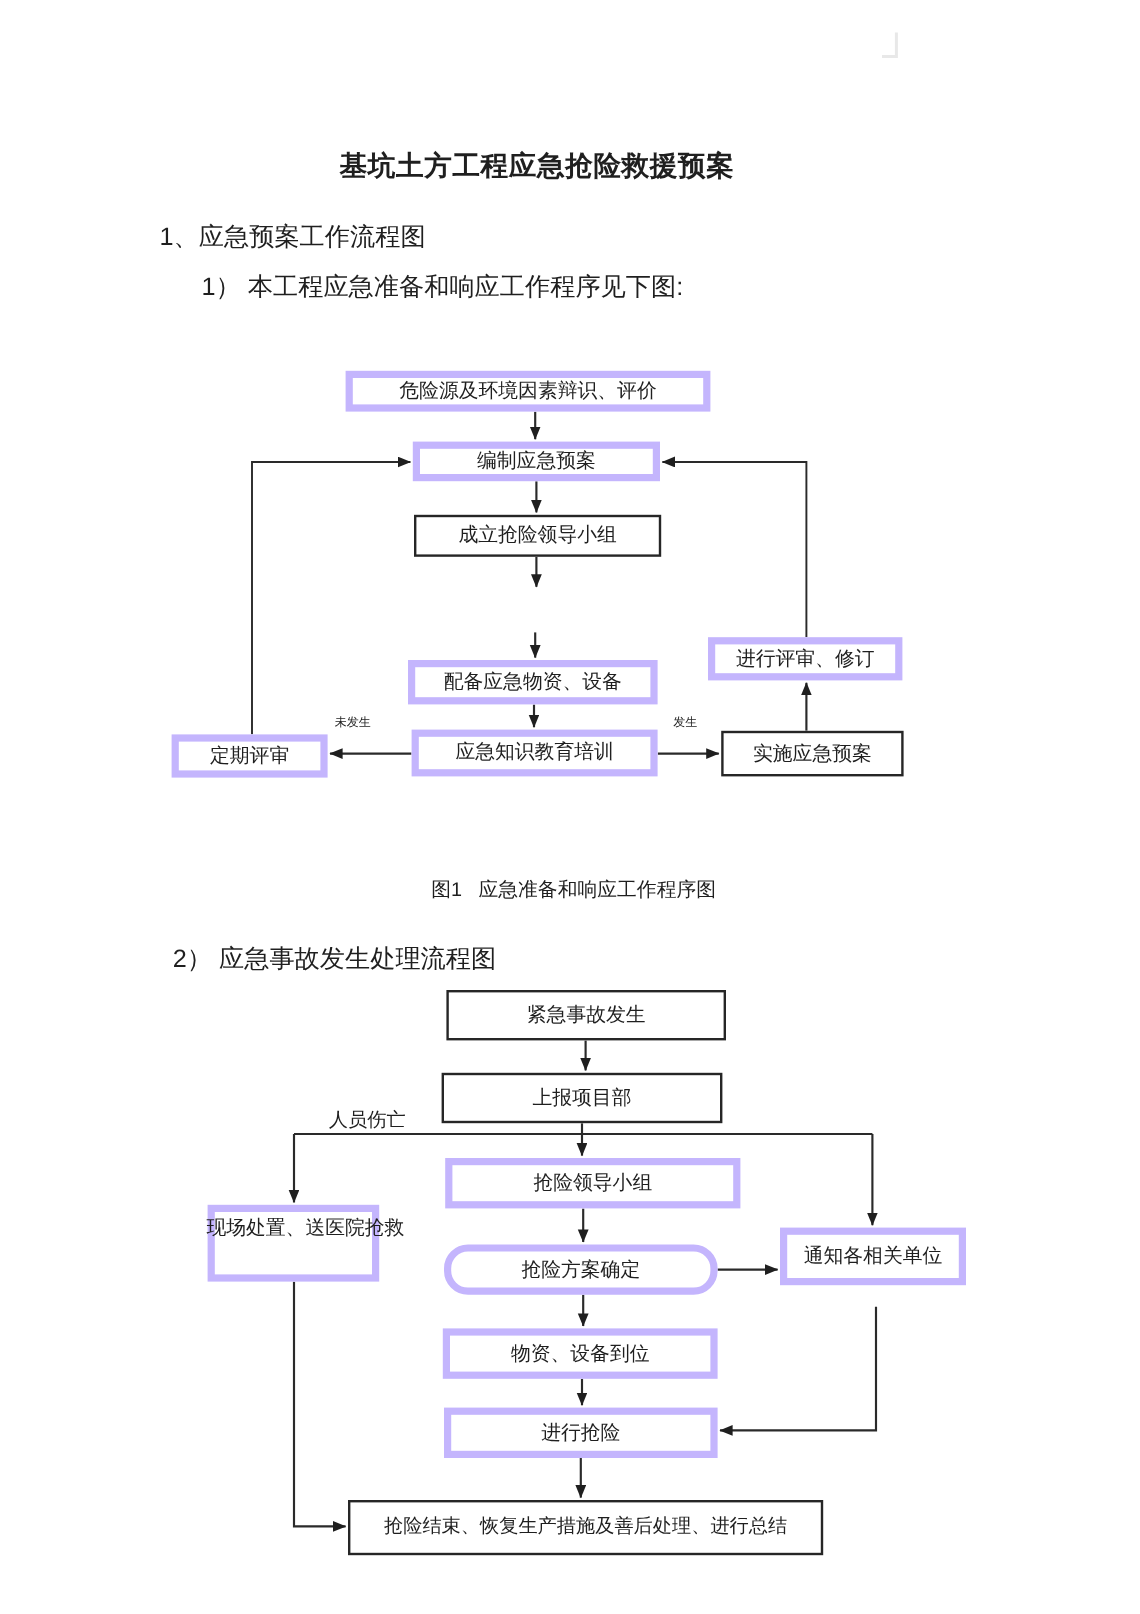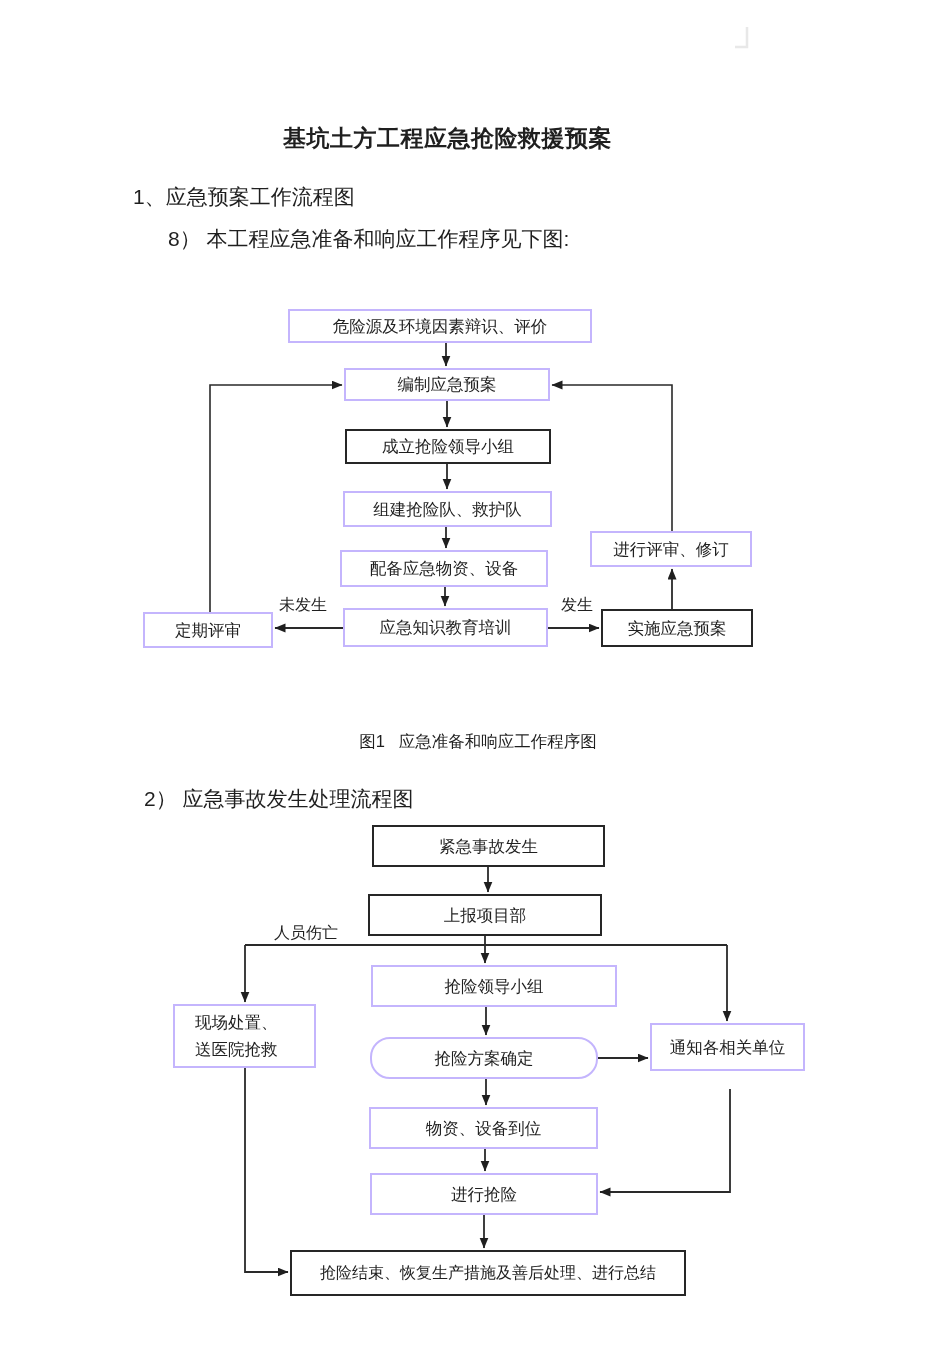--- a/index.html
+++ b/index.html
@@ -11,28 +11,28 @@
     position:absolute;left:0;top:123px;width:895px;text-align:center;
     font-size:23px;font-weight:bold;letter-spacing:0.5px;white-space:pre;
   }
   .heading{position:absolute;font-size:21px;white-space:pre;}
   .h1{left:133px;top:183px;}
   .h-sub1{left:168px;top:225px;}
   .caption{left:3px;top:731px;width:950px;text-align:center;font-size:16.5px;}
   .h-sub2{left:144px;top:785px;}
   svg.connectors{position:absolute;left:0;top:0;pointer-events:none;}
   .node{
-    position:absolute;background:#ffffff;border:2px solid #c4b5fd;
+    position:absolute;background:#ffffff;border:6px solid #c4b5fd;
     display:flex;align-items:center;justify-content:center;
     font-size:16.5px;text-align:center;line-height:1.25;box-sizing:border-box;white-space:pre;
   }
   .node.thick{border-width:2px;border-color:#262626;}
-  .node.left-text{flex-direction:column;align-items:flex-start;justify-content:center;
-    padding-left:20px;text-align:center;line-height:1.65;}
-  .edge-label{position:absolute;font-size:16px;white-space:pre;}
+  .node.left-text{flex-direction:row;align-items:flex-start;justify-content:center;
+    padding-left:20px;text-align:center;line-height:1.65;font-family:Liberation Mono, monospace;}
+  .edge-label{position:absolute;font-size:10px;white-space:pre;}
 </style>
 </head>
 <body>
 
 <div class="page">
 
   <svg class="connectors" width="950" height="1345" viewBox="0 0 950 1345">
     <defs>
       <marker id="arr" markerWidth="12" markerHeight="10" refX="10.5" refY="4.5" orient="auto" markerUnits="userSpaceOnUse">
         <path d="M0,0 L11,4.5 L0,9 Z" fill="#1f1f1f"></path>
@@ -66,28 +66,27 @@
       <line x1="486" y1="1079" x2="486" y2="1105" marker-end="url(#arr)"></line>
       <line x1="485" y1="1149" x2="485" y2="1171" marker-end="url(#arr)"></line>
       <polyline points="730,1089 730,1192 600,1192" marker-end="url(#arr)"></polyline>
       <line x1="484" y1="1215" x2="484" y2="1248" marker-end="url(#arr)"></line>
       <polyline points="245,1068 245,1272 288,1272" marker-end="url(#arr)"></polyline>
     </g>
   </svg>
 
   <div class="doc-title">基坑土方工程应急抢险救援预案</div>
   <div class="heading h1">1、应急预案工作流程图</div>
-  <div class="heading h-sub1">8） 本工程应急准备和响应工作程序见下图:</div>
+  <div class="heading h-sub1">1） 本工程应急准备和响应工作程序见下图:</div>
   <div class="heading caption">图1   应急准备和响应工作程序图</div>
   <div class="heading h-sub2">2） 应急事故发生处理流程图</div>
 
   <div class="node" style="left:288px;top:309px;width:304px;height:34px;">危险源及环境因素辩识、评价</div>
   <div class="node" style="left:344px;top:368px;width:206px;height:33px;">编制应急预案</div>
   <div class="node thick" style="left:345px;top:429px;width:206px;height:35px;">成立抢险领导小组</div>
-  <div class="node" style="left:343px;top:491px;width:209px;height:36px;">组建抢险队、救护队</div>
   <div class="node" style="left:340px;top:550px;width:208px;height:37px;">配备应急物资、设备</div>
   <div class="node" style="left:343px;top:608px;width:205px;height:39px;">应急知识教育培训</div>
   <div class="node" style="left:143px;top:612px;width:130px;height:36px;">定期评审</div>
   <div class="node thick" style="left:601px;top:609px;width:152px;height:38px;">实施应急预案</div>
   <div class="node" style="left:590px;top:531px;width:162px;height:36px;">进行评审、修订</div>
 
   <div class="edge-label" style="left:279px;top:595px;">未发生</div>
   <div class="edge-label" style="left:561px;top:595px;">发生</div>
 
   <div class="node thick" style="left:372px;top:825px;width:233px;height:42px;">紧急事故发生</div>

